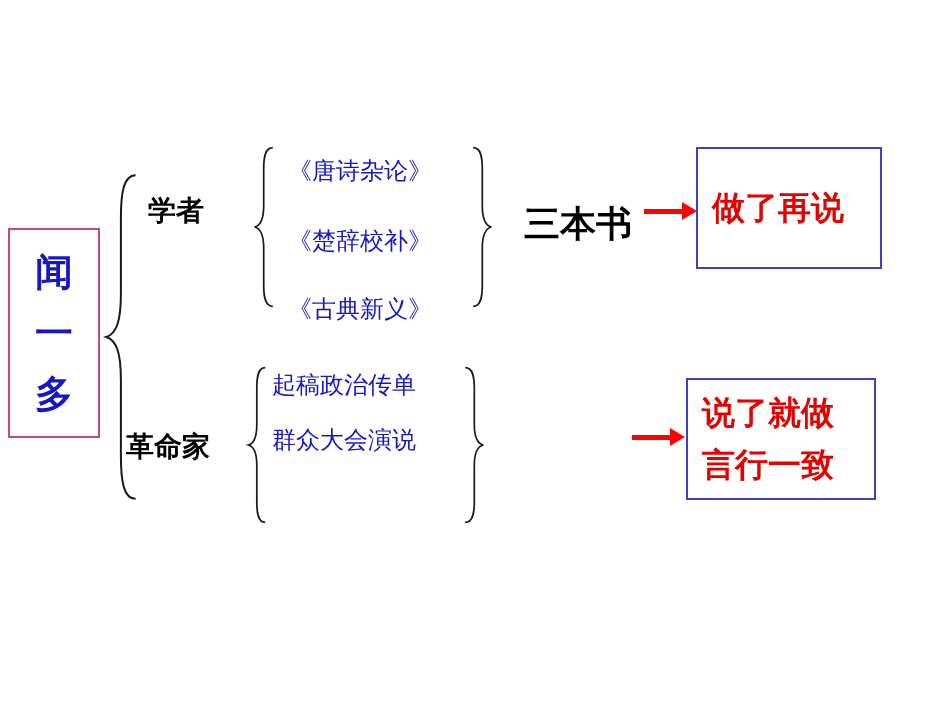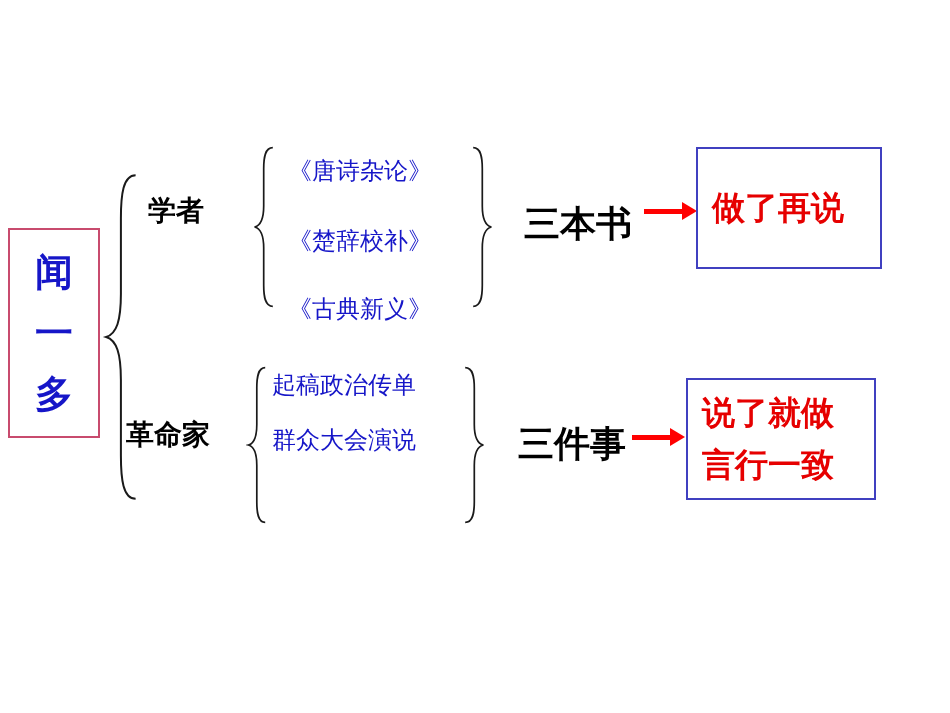--- a/index.html
+++ b/index.html
@@ -93,34 +93,33 @@
 
   <div class="abs arrow" style="left:644px; top:202px;">
     <span class="arrow-line"></span>
     <span class="arrow-head"></span>
   </div>
 
   <div class="abs result-box" style="left:696px; top:147px; width:186px; height:122px;">
     <div class="result-line">做了再说</div>
   </div>
 
-  <div class="abs big-label" style="left:126px; top:420px;">革命家</div>
+  <div class="abs big-label" style="left:126px; top:432px;">革命家</div>
 
   <svg class="abs brace" style="left:246px; top:366px; width:24px; height:158px;" viewBox="0 0 20 100" preserveAspectRatio="none">
     <path d="M 16 1 C 10 1 9 7 9 14 L 9 37 C 9 45 7 49 2 50 C 7 51 9 55 9 63 L 9 86 C 9 93 10 99 16 99" fill="none" stroke="currentColor" stroke-width="1.7" vector-effect="non-scaling-stroke"></path>
   </svg>
 
   <div class="abs blue-item" style="left:272px; top:372px;">起稿政治传单</div>
   <div class="abs blue-item" style="left:272px; top:427px;">群众大会演说</div>
 
   <svg class="abs brace" style="left:460px; top:366px; width:26px; height:158px;" viewBox="0 0 20 100" preserveAspectRatio="none">
     <path d="M 4 1 C 10 1 11 7 11 14 L 11 37 C 11 45 13 49 18 50 C 13 51 11 55 11 63 L 11 86 C 11 93 10 99 4 99" fill="none" stroke="currentColor" stroke-width="1.7" vector-effect="non-scaling-stroke"></path>
   </svg>
 
-  <div class="abs summary" style="left:518px; top:424px;">三件事</div>
 
   <div class="abs arrow" style="left:632px; top:428px;">
     <span class="arrow-line"></span>
     <span class="arrow-head"></span>
   </div>
 
   <div class="abs result-box" style="left:686px; top:378px; width:190px; height:122px;">
     <div class="result-line">说了就做</div>
     <div class="result-line">言行一致</div>
   </div>

